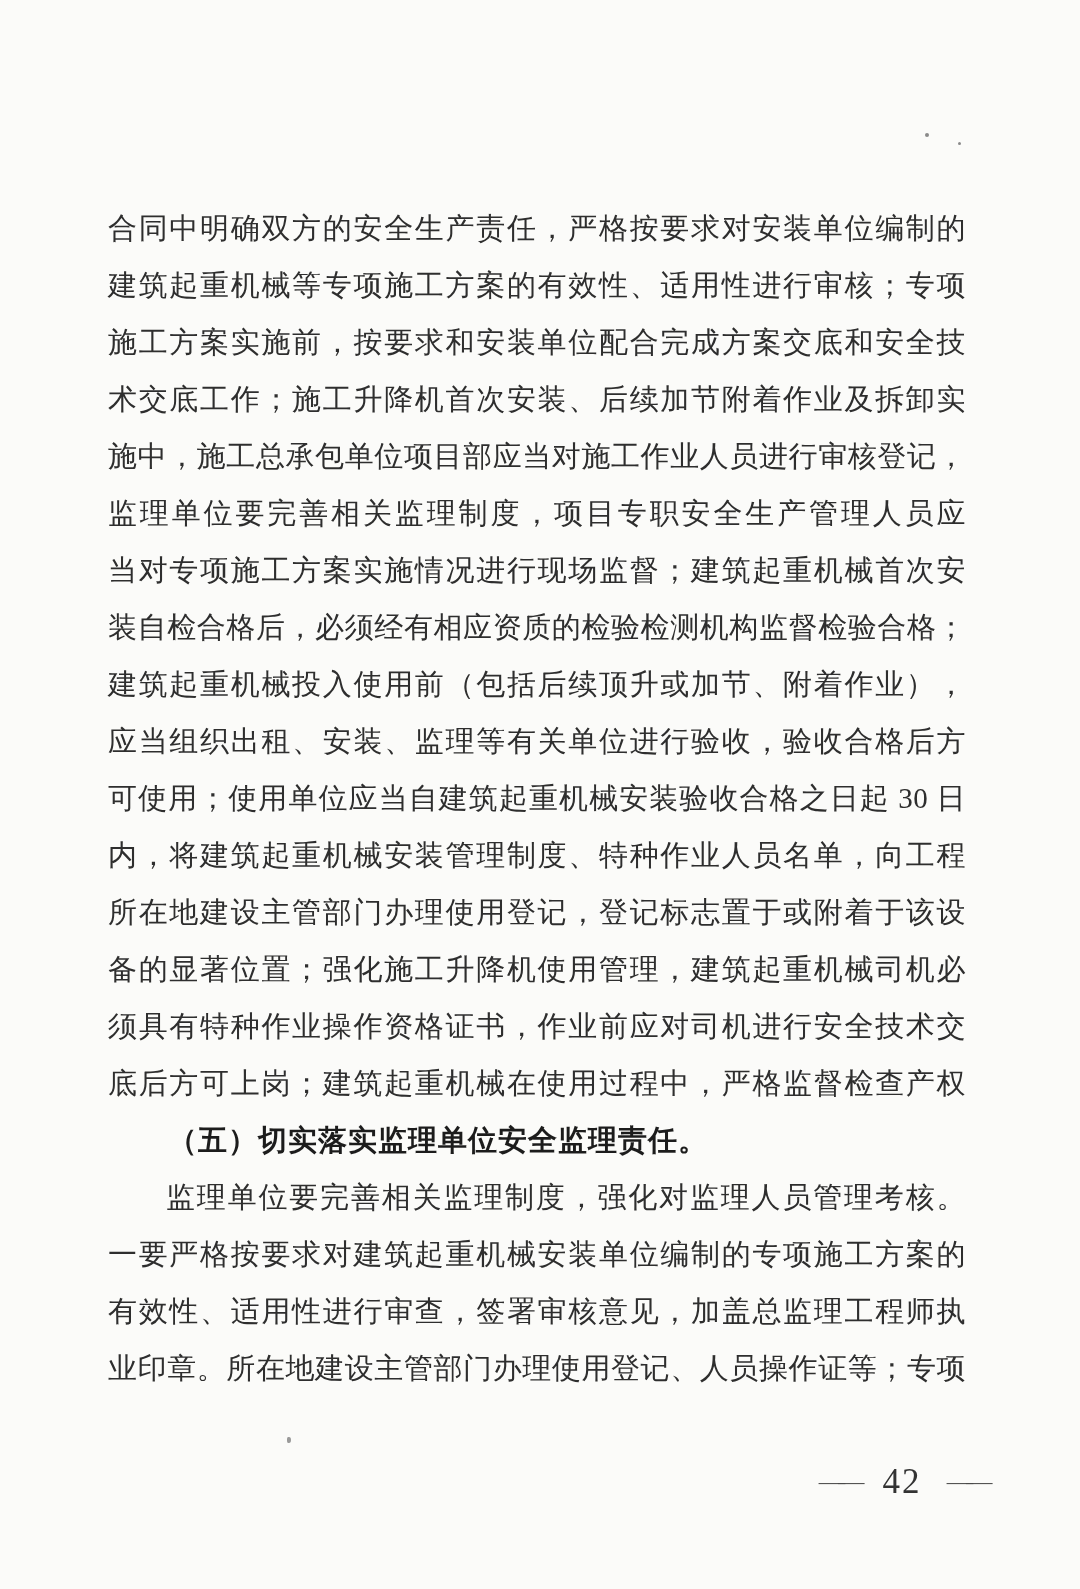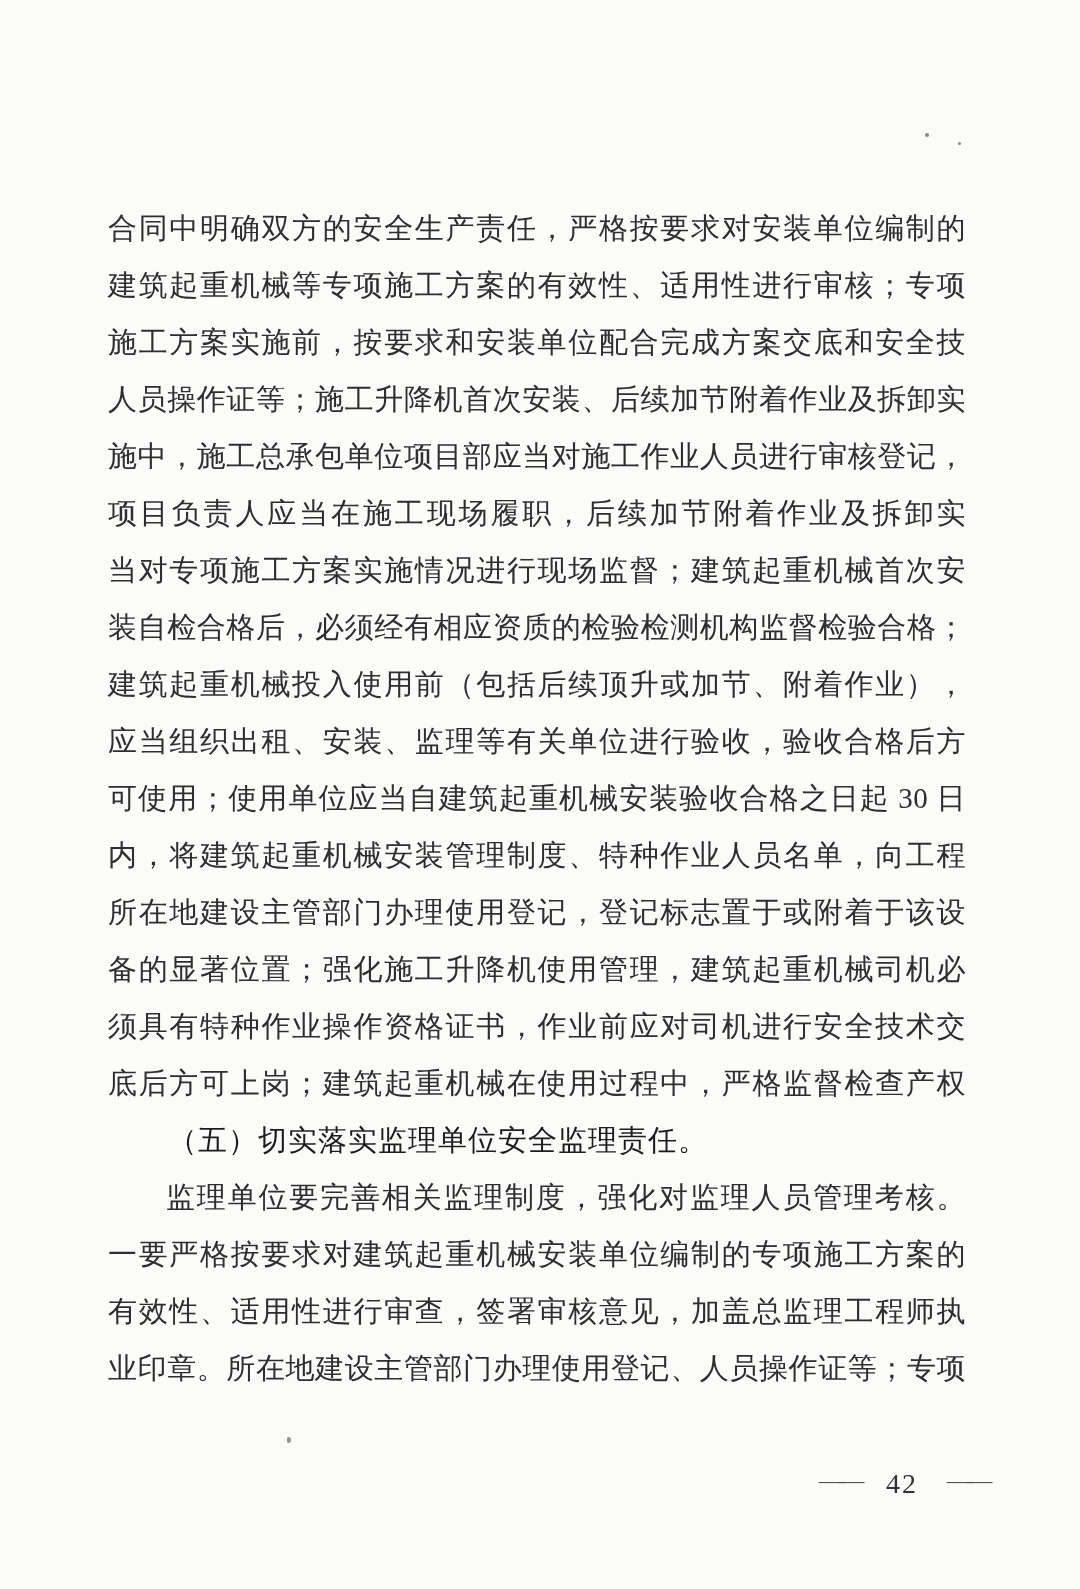--- a/index.html
+++ b/index.html
@@ -29,21 +29,21 @@
     height: 57px;
     letter-spacing: 0.5px;
     text-align: justify;
     text-align-last: justify;
     text-justify: inter-character;
     white-space: nowrap;
     color: #2e2e2e;
   }
   .line.heading {
     font-family: "Liberation Sans", "DejaVu Sans", sans-serif;
-    font-weight: 400;
+    font-weight: 700;
     color: #1c1c1c;
     padding-left: 60px;
     text-align: left;
     text-align-last: left;
     letter-spacing: 1px;
   }
   .line.para-indent {
     padding-left: 58px;
     font-family: Liberation Serif, serif;
   }
@@ -58,46 +58,45 @@
     font-size: 27px;
     color: #3a3a3a;
   }
   .footer .dash {
     font-size: 22px;
     letter-spacing: -6px;
     color: #4a4a4a;
     transform: scaleX(1.2);
   }
   .footer .pagenum {
-    font-size: 28px;
+    font-size: 35px;
     letter-spacing: 2px;
     color: #333;
-    margin-top: 6px;
   }
   .speck {
     position: absolute;
     background: #8a8a8a;
     border-radius: 50%;
   }
   .speck.s1 { left: 925px; top: 133px; width: 4px; height: 4px; }
   .speck.s2 { left: 958px; top: 142px; width: 3px; height: 3px; }
   .speck.s3 { left: 287px; top: 1437px; width: 4px; height: 6px; border-radius: 40% 60% 60% 40%; background: #9a9a9a; }
 </style>
 </head>
 <body>
 
 <div class="page">
 
   <div class="textblock">
     <div class="line">合同中明确双方的安全生产责任，严格按要求对安装单位编制的</div>
     <div class="line">建筑起重机械等专项施工方案的有效性、适用性进行审核；专项</div>
     <div class="line">施工方案实施前，按要求和安装单位配合完成方案交底和安全技</div>
-    <div class="line">人员操作证等；施工升降机首次安装、后续加节附着作业及拆卸实</div>
+    <div class="line">术交底工作；施工升降机首次安装、后续加节附着作业及拆卸实</div>
     <div class="line">施中，施工总承包单位项目部应当对施工作业人员进行审核登记，</div>
-    <div class="line">项目负责人应当在施工现场履职，后续加节附着作业及拆卸实</div>
+    <div class="line">监理单位要完善相关监理制度，项目专职安全生产管理人员应</div>
     <div class="line">当对专项施工方案实施情况进行现场监督；建筑起重机械首次安</div>
     <div class="line">装自检合格后，必须经有相应资质的检验检测机构监督检验合格；</div>
     <div class="line">建筑起重机械投入使用前（包括后续顶升或加节、附着作业），</div>
     <div class="line">应当组织出租、安装、监理等有关单位进行验收，验收合格后方</div>
     <div class="line">可使用；使用单位应当自建筑起重机械安装验收合格之日起 30 日</div>
     <div class="line">内，将建筑起重机械安装管理制度、特种作业人员名单，向工程</div>
     <div class="line">所在地建设主管部门办理使用登记，登记标志置于或附着于该设</div>
     <div class="line">备的显著位置；强化施工升降机使用管理，建筑起重机械司机必</div>
     <div class="line">须具有特种作业操作资格证书，作业前应对司机进行安全技术交</div>
     <div class="line">底后方可上岗；建筑起重机械在使用过程中，严格监督检查产权</div>

